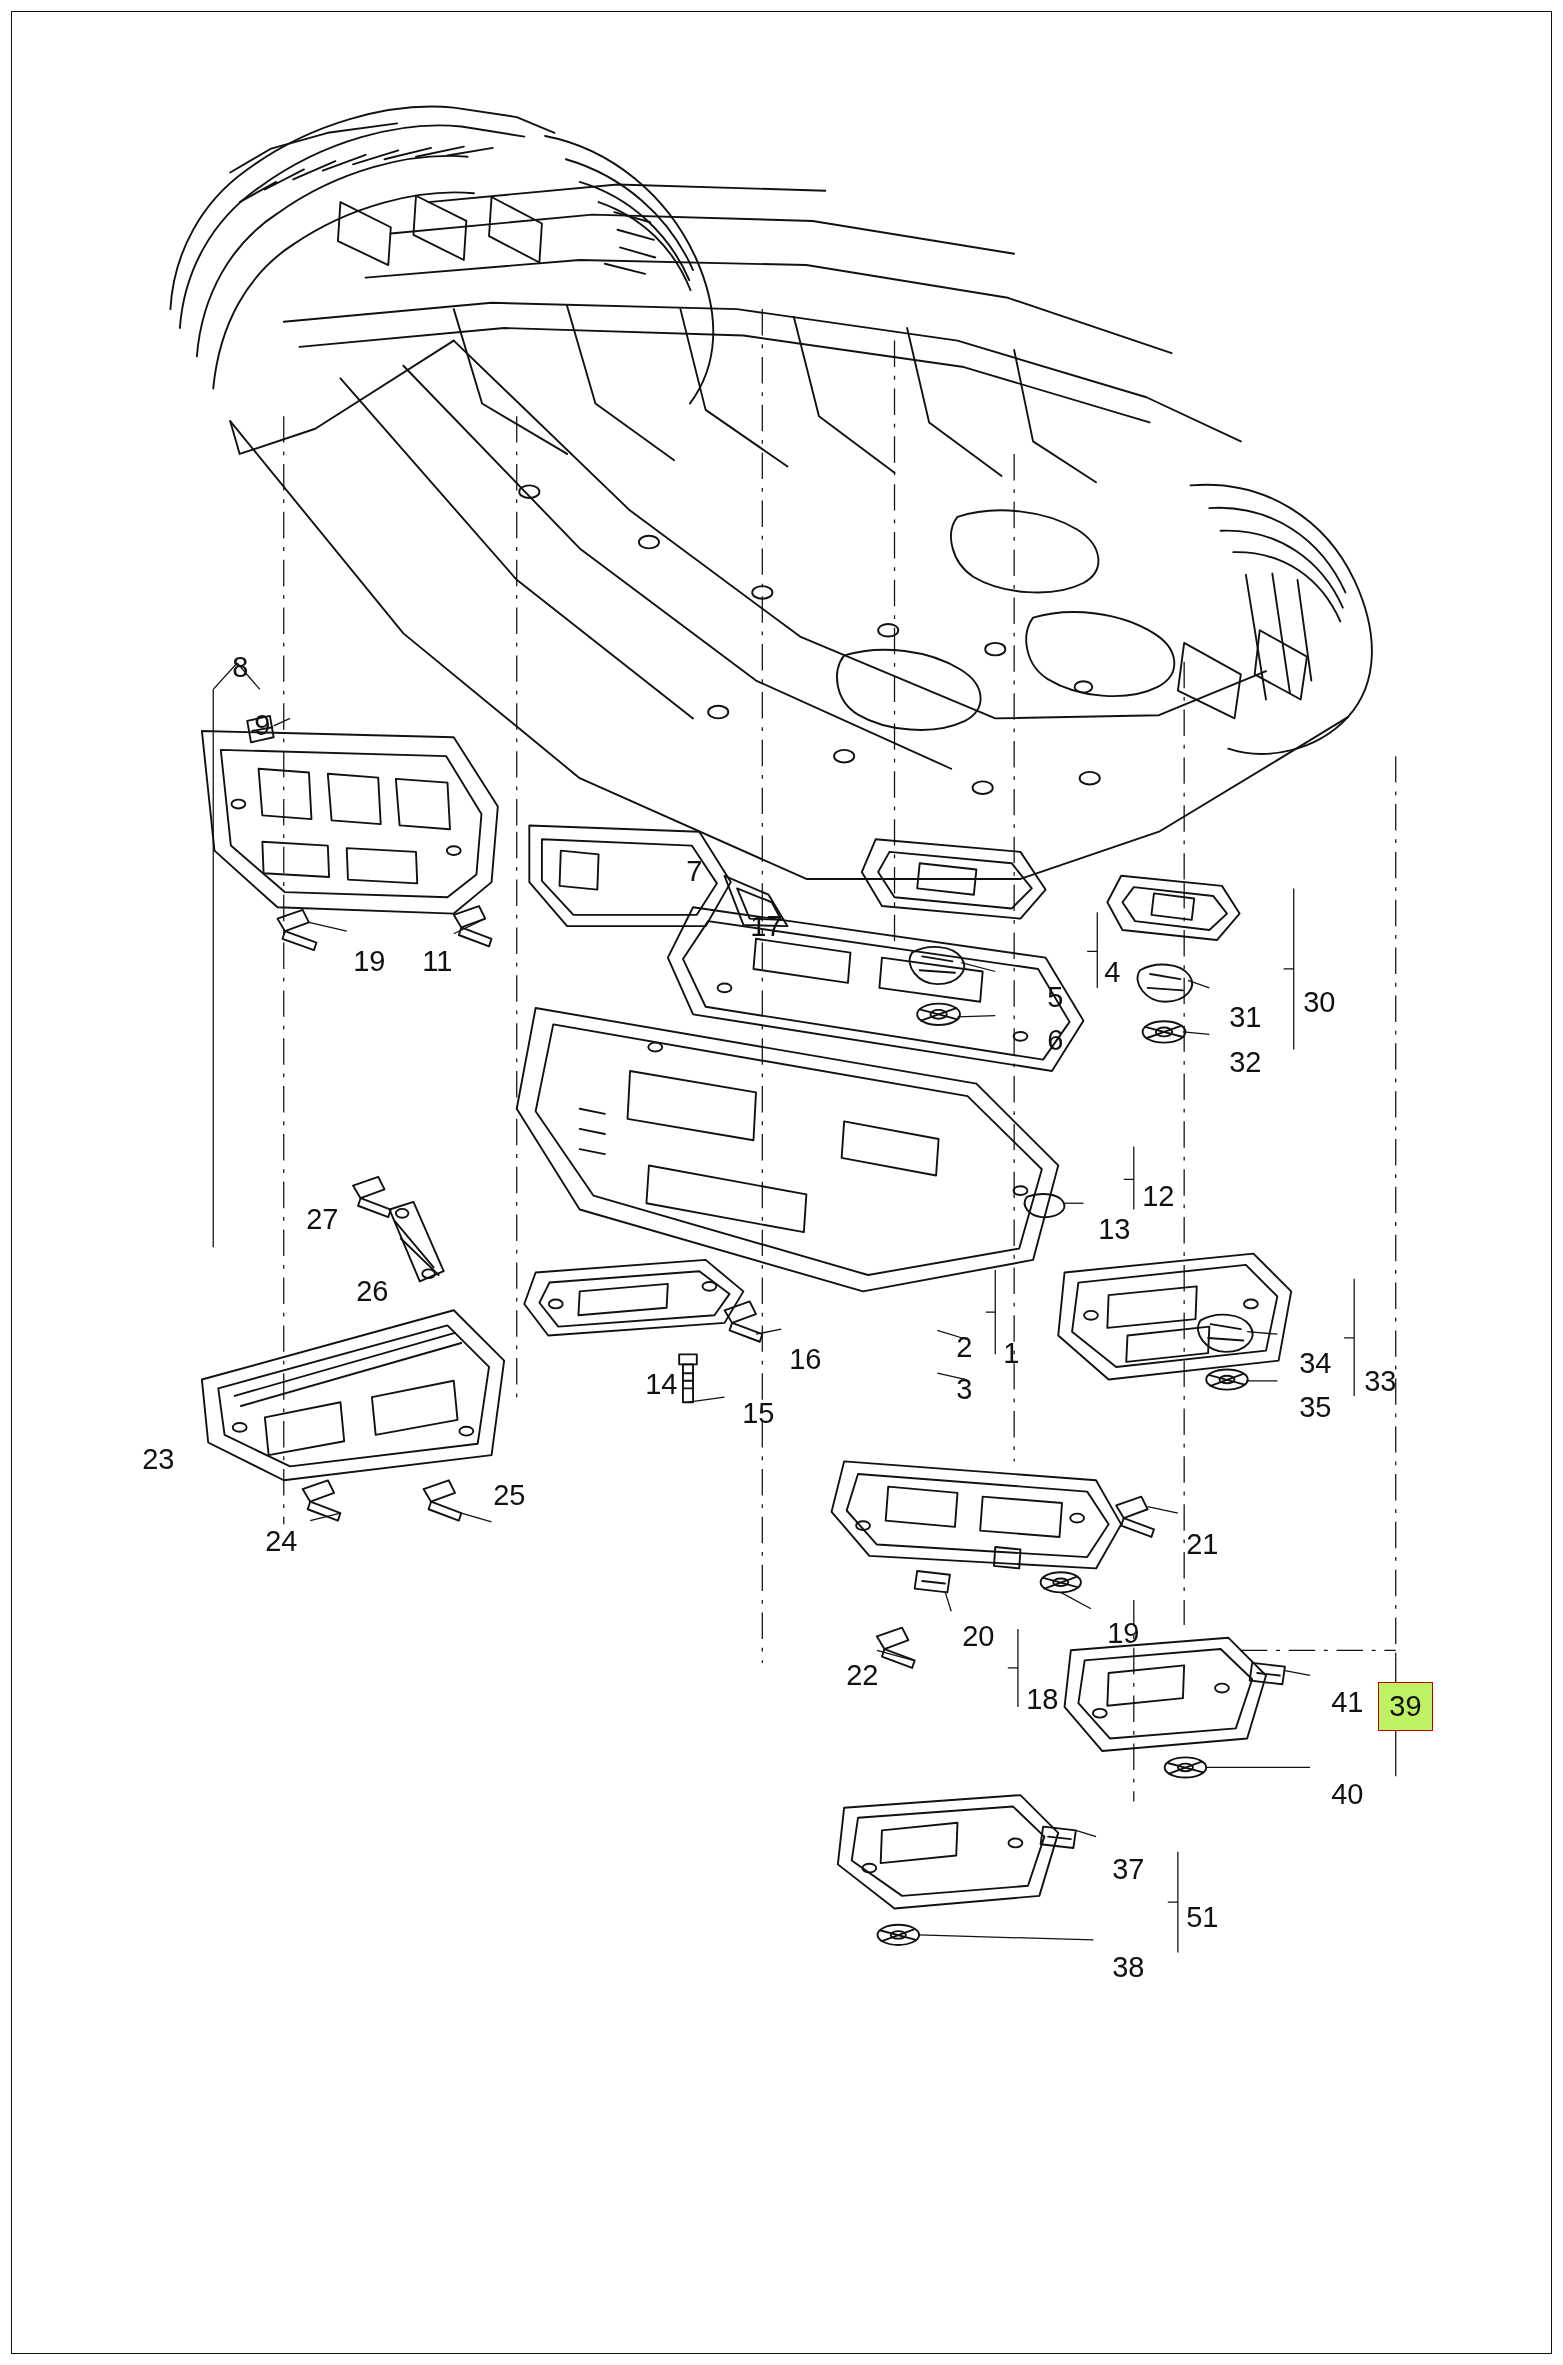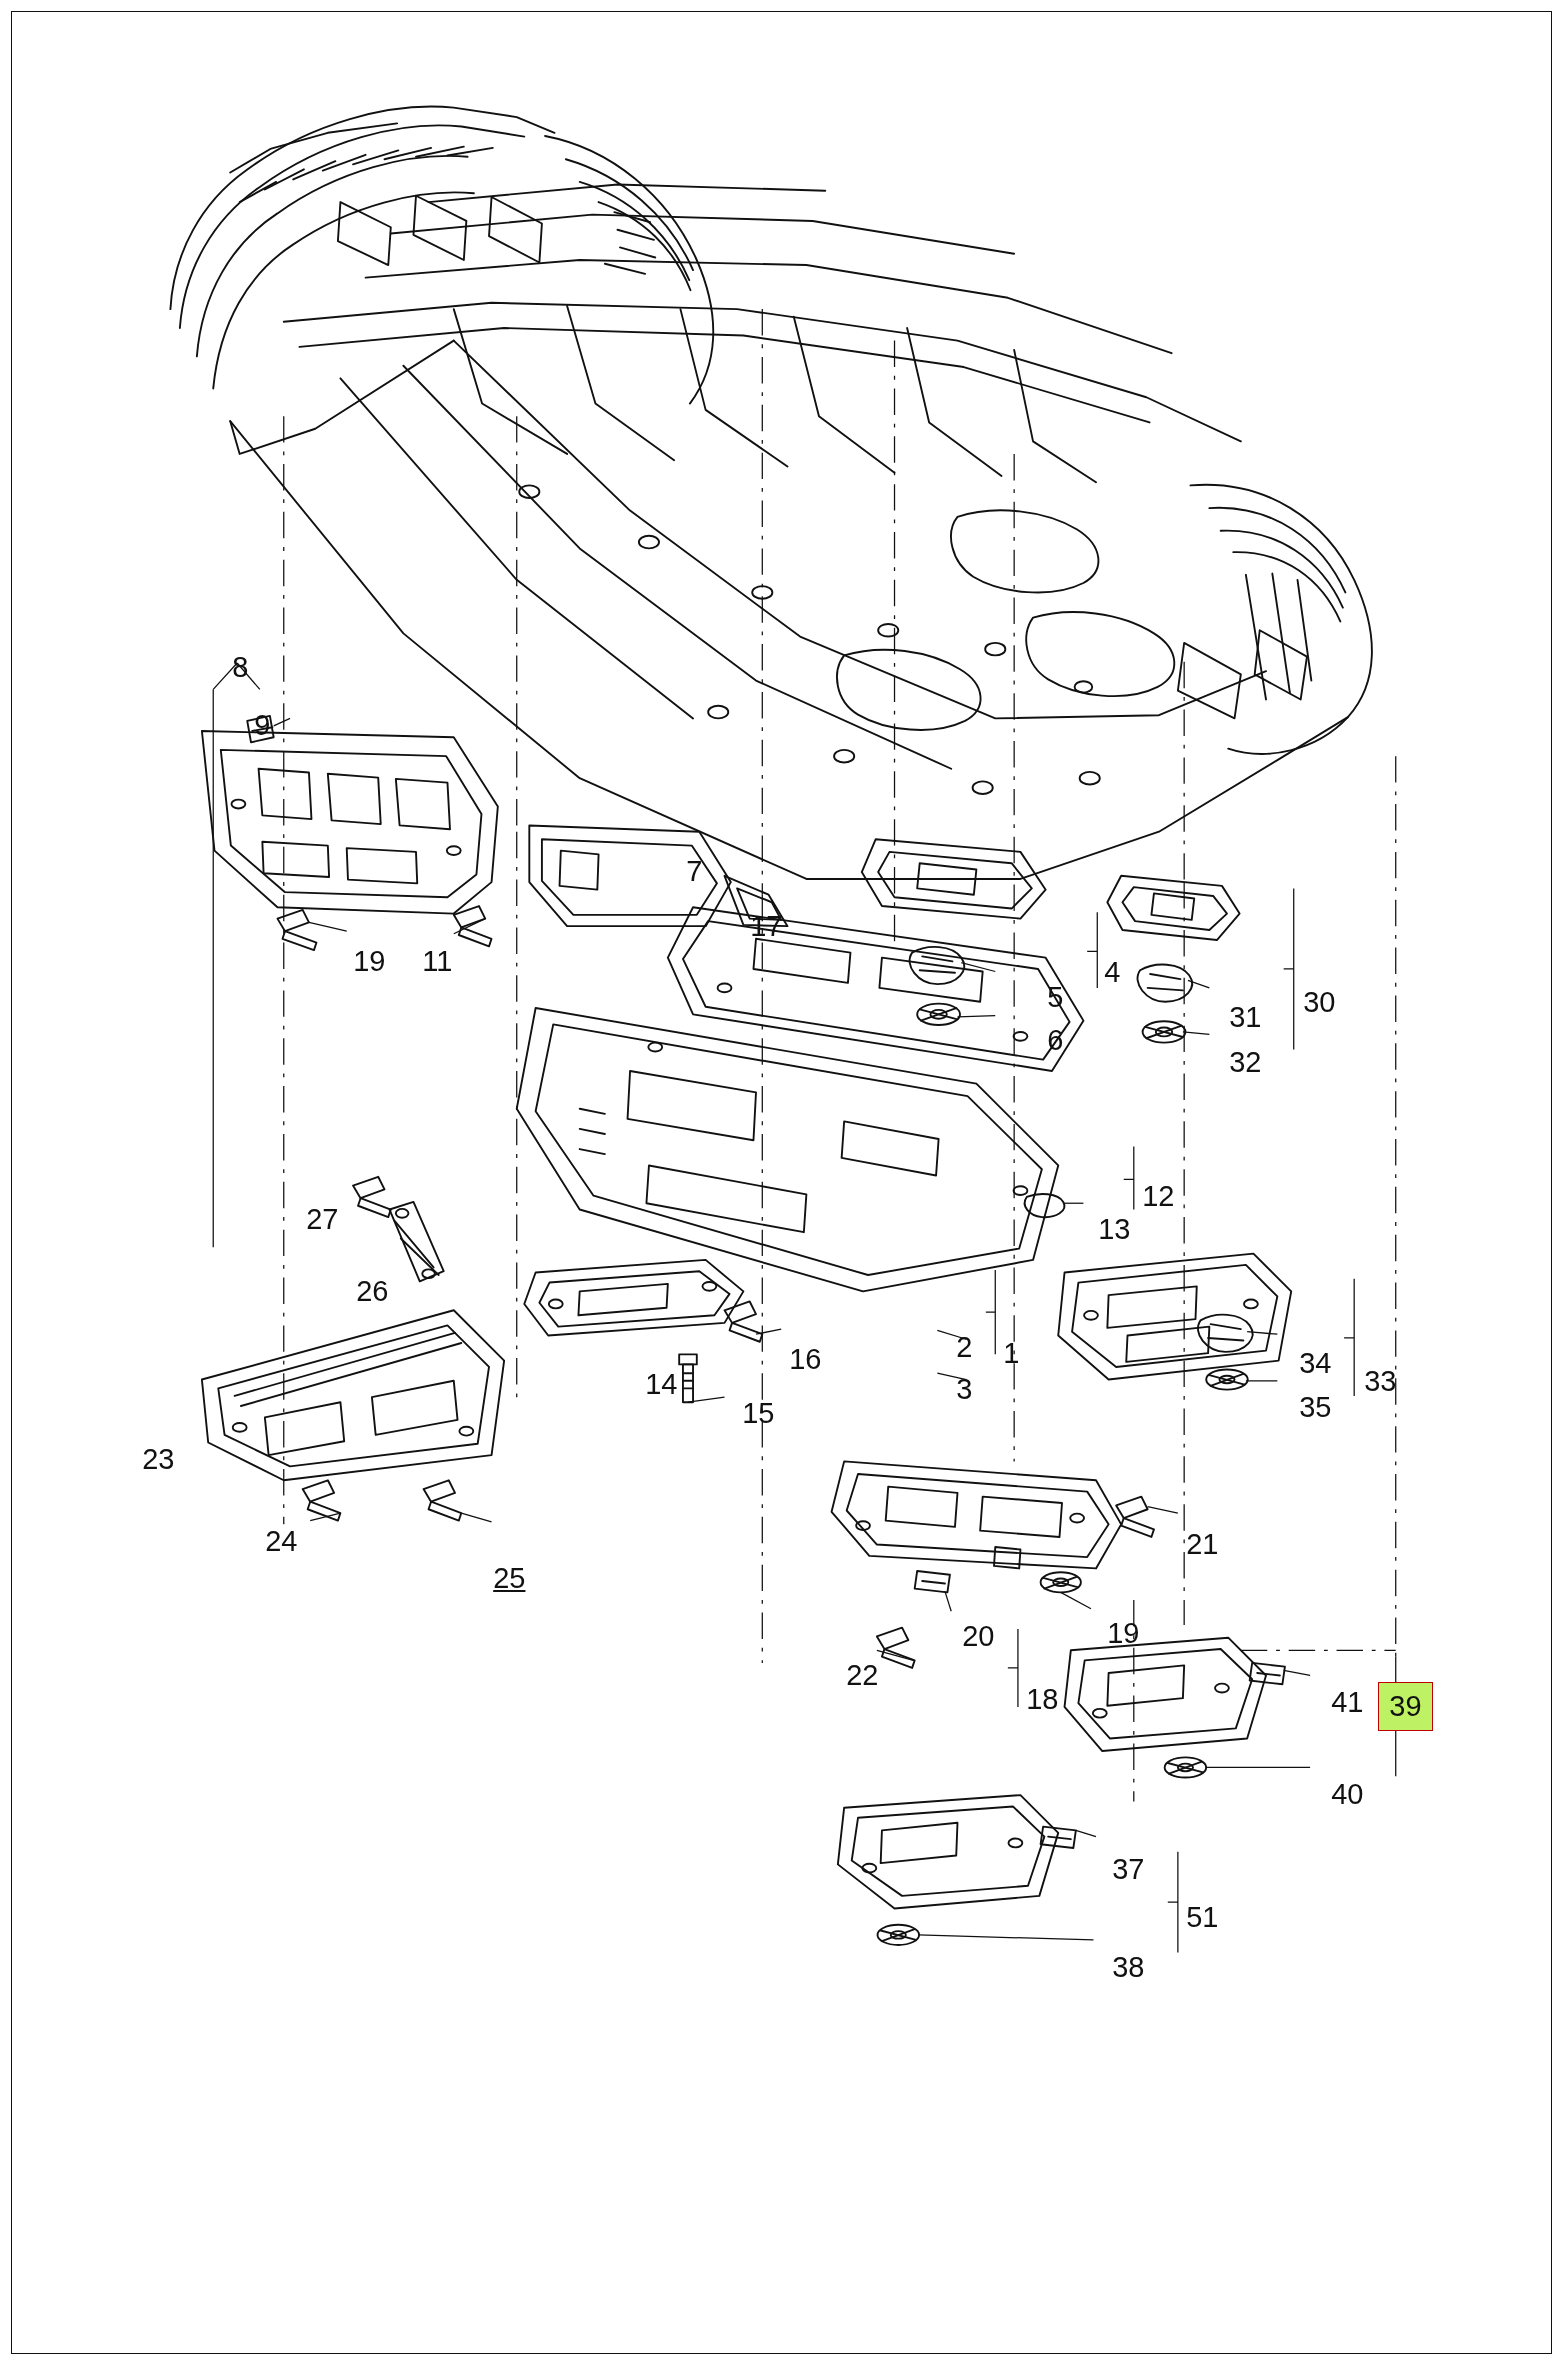--- a/index.html
+++ b/index.html
@@ -463,21 +463,21 @@
     <div class="callout" style="left:729px; top:1384px;">15</div>
     <div class="callout" style="left:776px; top:1330px;">16</div>
     <div class="callout" style="left:737px; top:897px;">17</div>
     <div class="callout" style="left:1013px; top:1670px;">18</div>
     <div class="callout" style="left:1094px; top:1604px;">19</div>
     <div class="callout" style="left:949px; top:1607px;">20</div>
     <div class="callout" style="left:1173px; top:1515px;">21</div>
     <div class="callout" style="left:833px; top:1646px;">22</div>
     <div class="callout" style="left:129px;  top:1430px;">23</div>
     <div class="callout" style="left:252px;  top:1512px;">24</div>
-    <div class="callout" style="left:480px;  top:1549px;text-decoration:underline;">25</div>
+    <div class="callout" style="left:480px;  top:1466px;">25</div>
     <div class="callout" style="left:343px;  top:1262px;">26</div>
     <div class="callout" style="left:293px;  top:1190px;">27</div>
     <div class="callout" style="left:1290px; top:973px;">30</div>
     <div class="callout" style="left:1216px; top:988px;">31</div>
     <div class="callout" style="left:1216px; top:1033px;">32</div>
     <div class="callout" style="left:1351px; top:1352px;">33</div>
     <div class="callout" style="left:1286px; top:1334px;">34</div>
     <div class="callout" style="left:1286px; top:1378px;">35</div>
     <div class="callout" style="left:1173px; top:1888px;">51</div>
     <div class="callout" style="left:1099px; top:1840px;">37</div>

